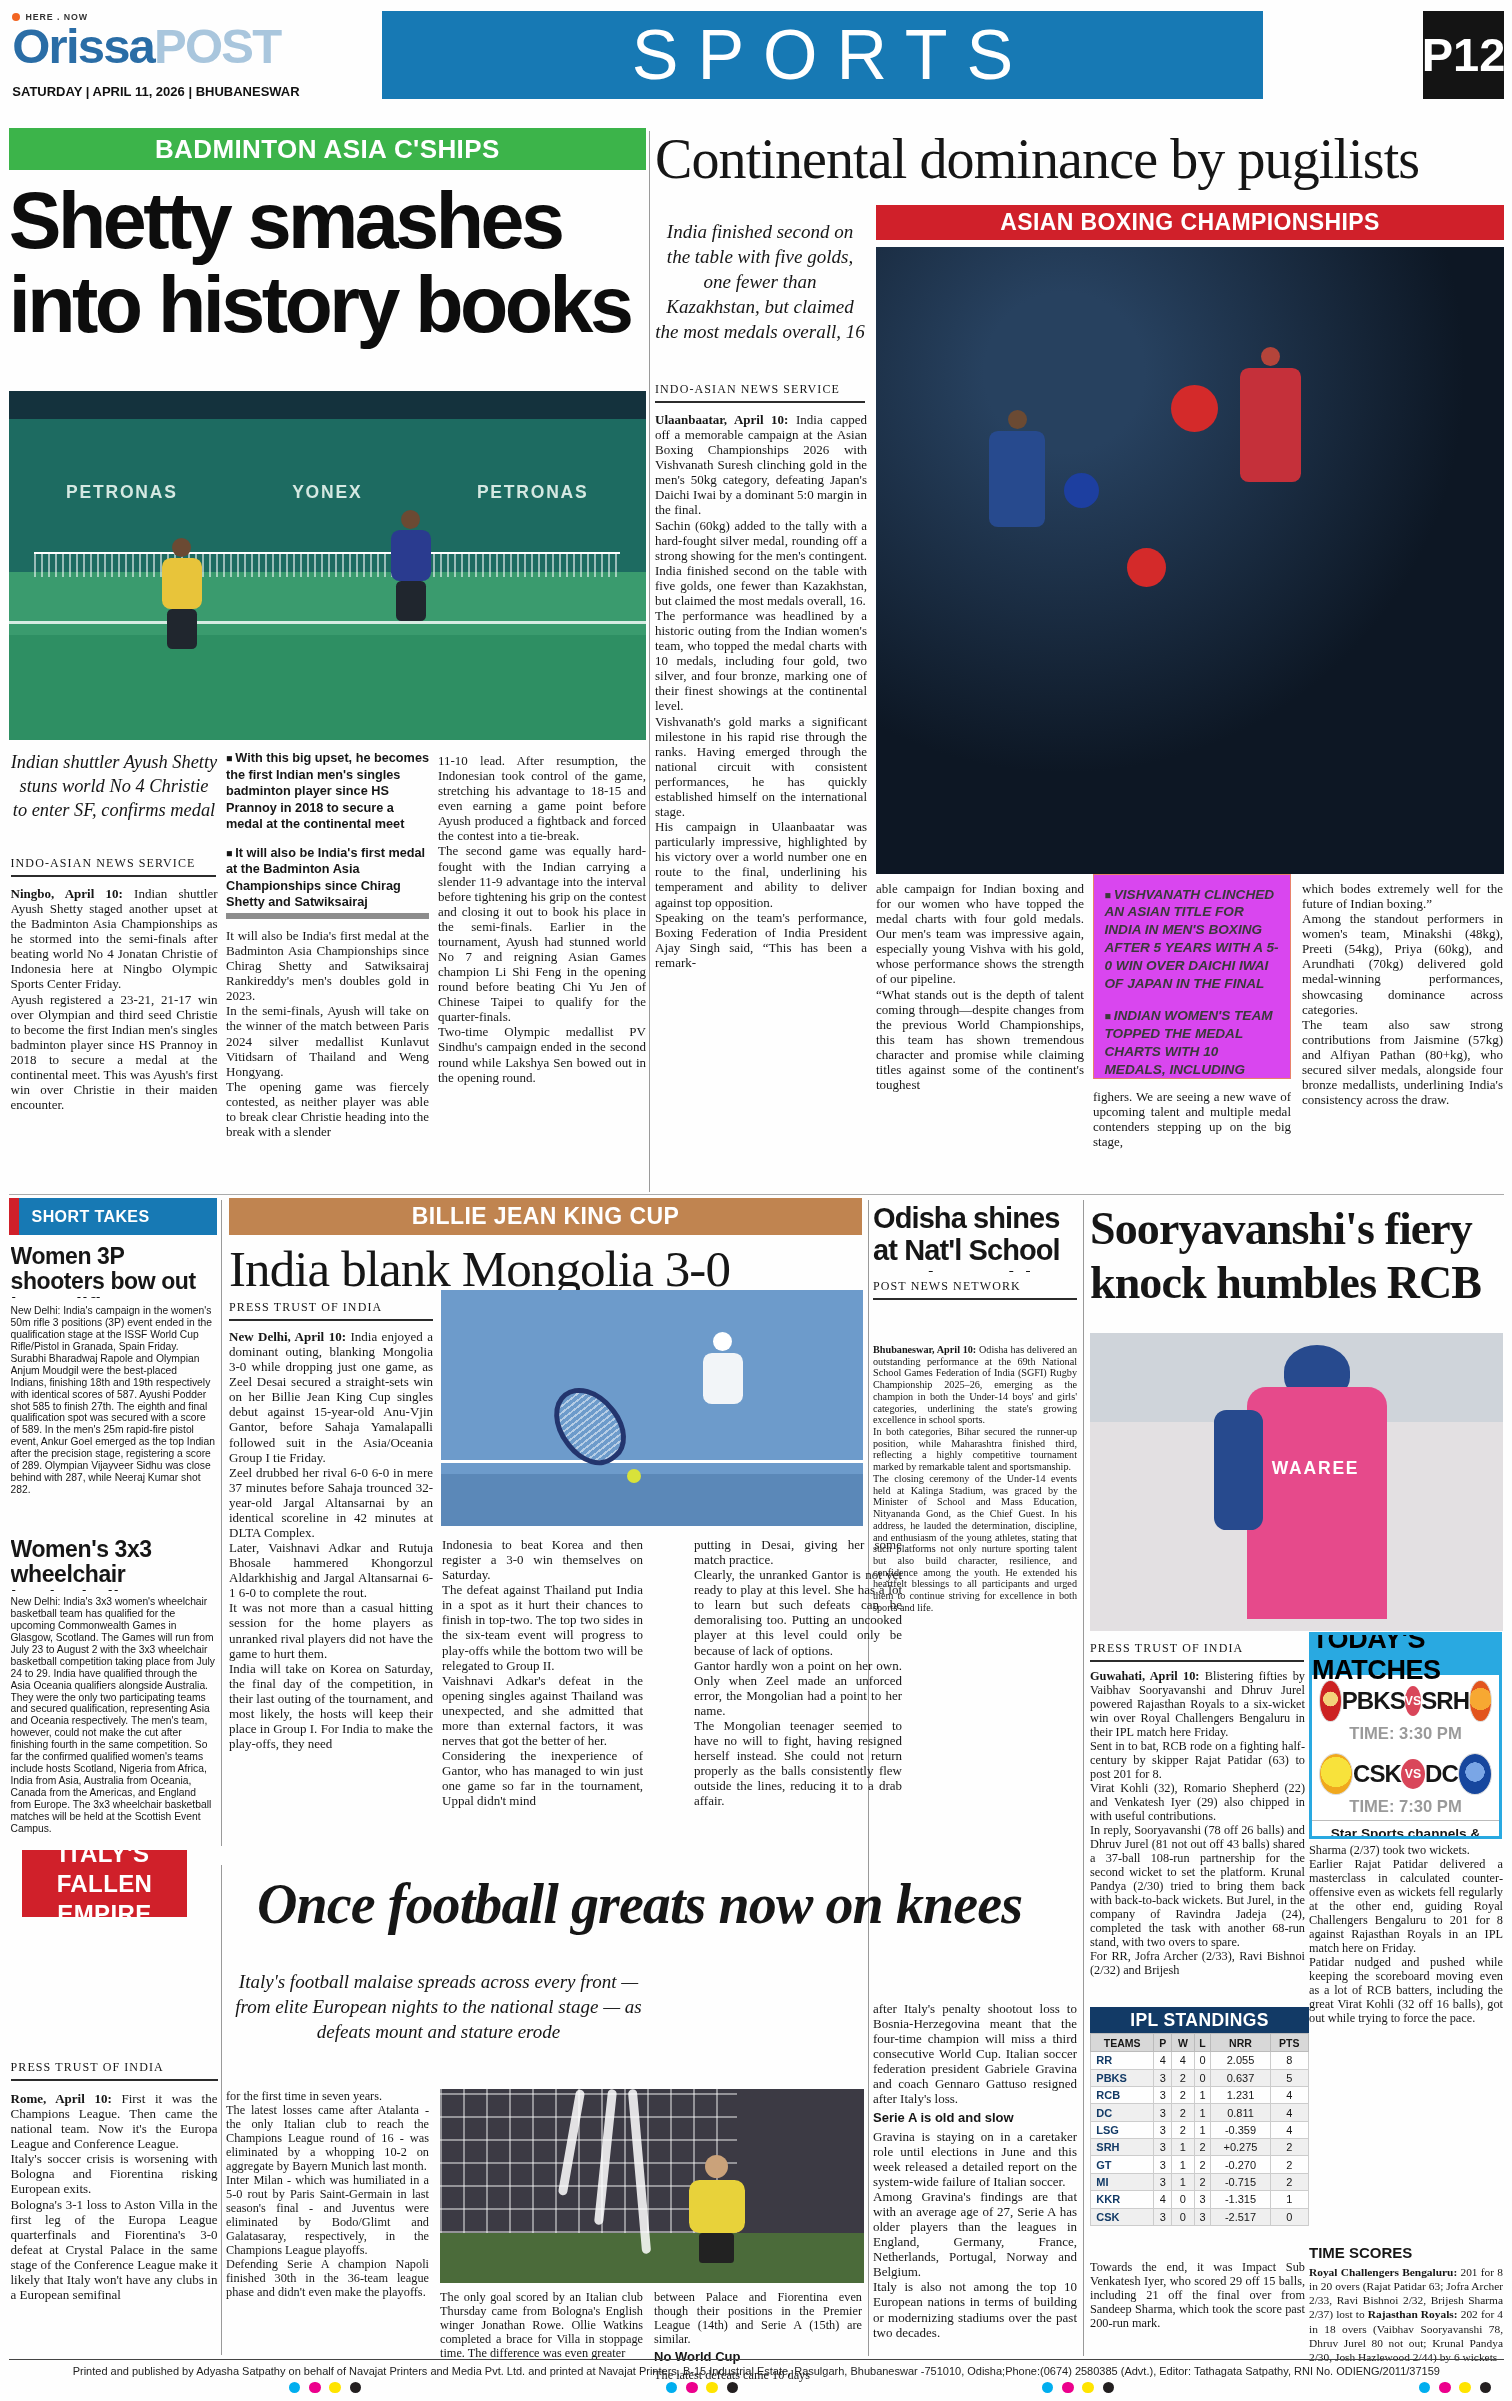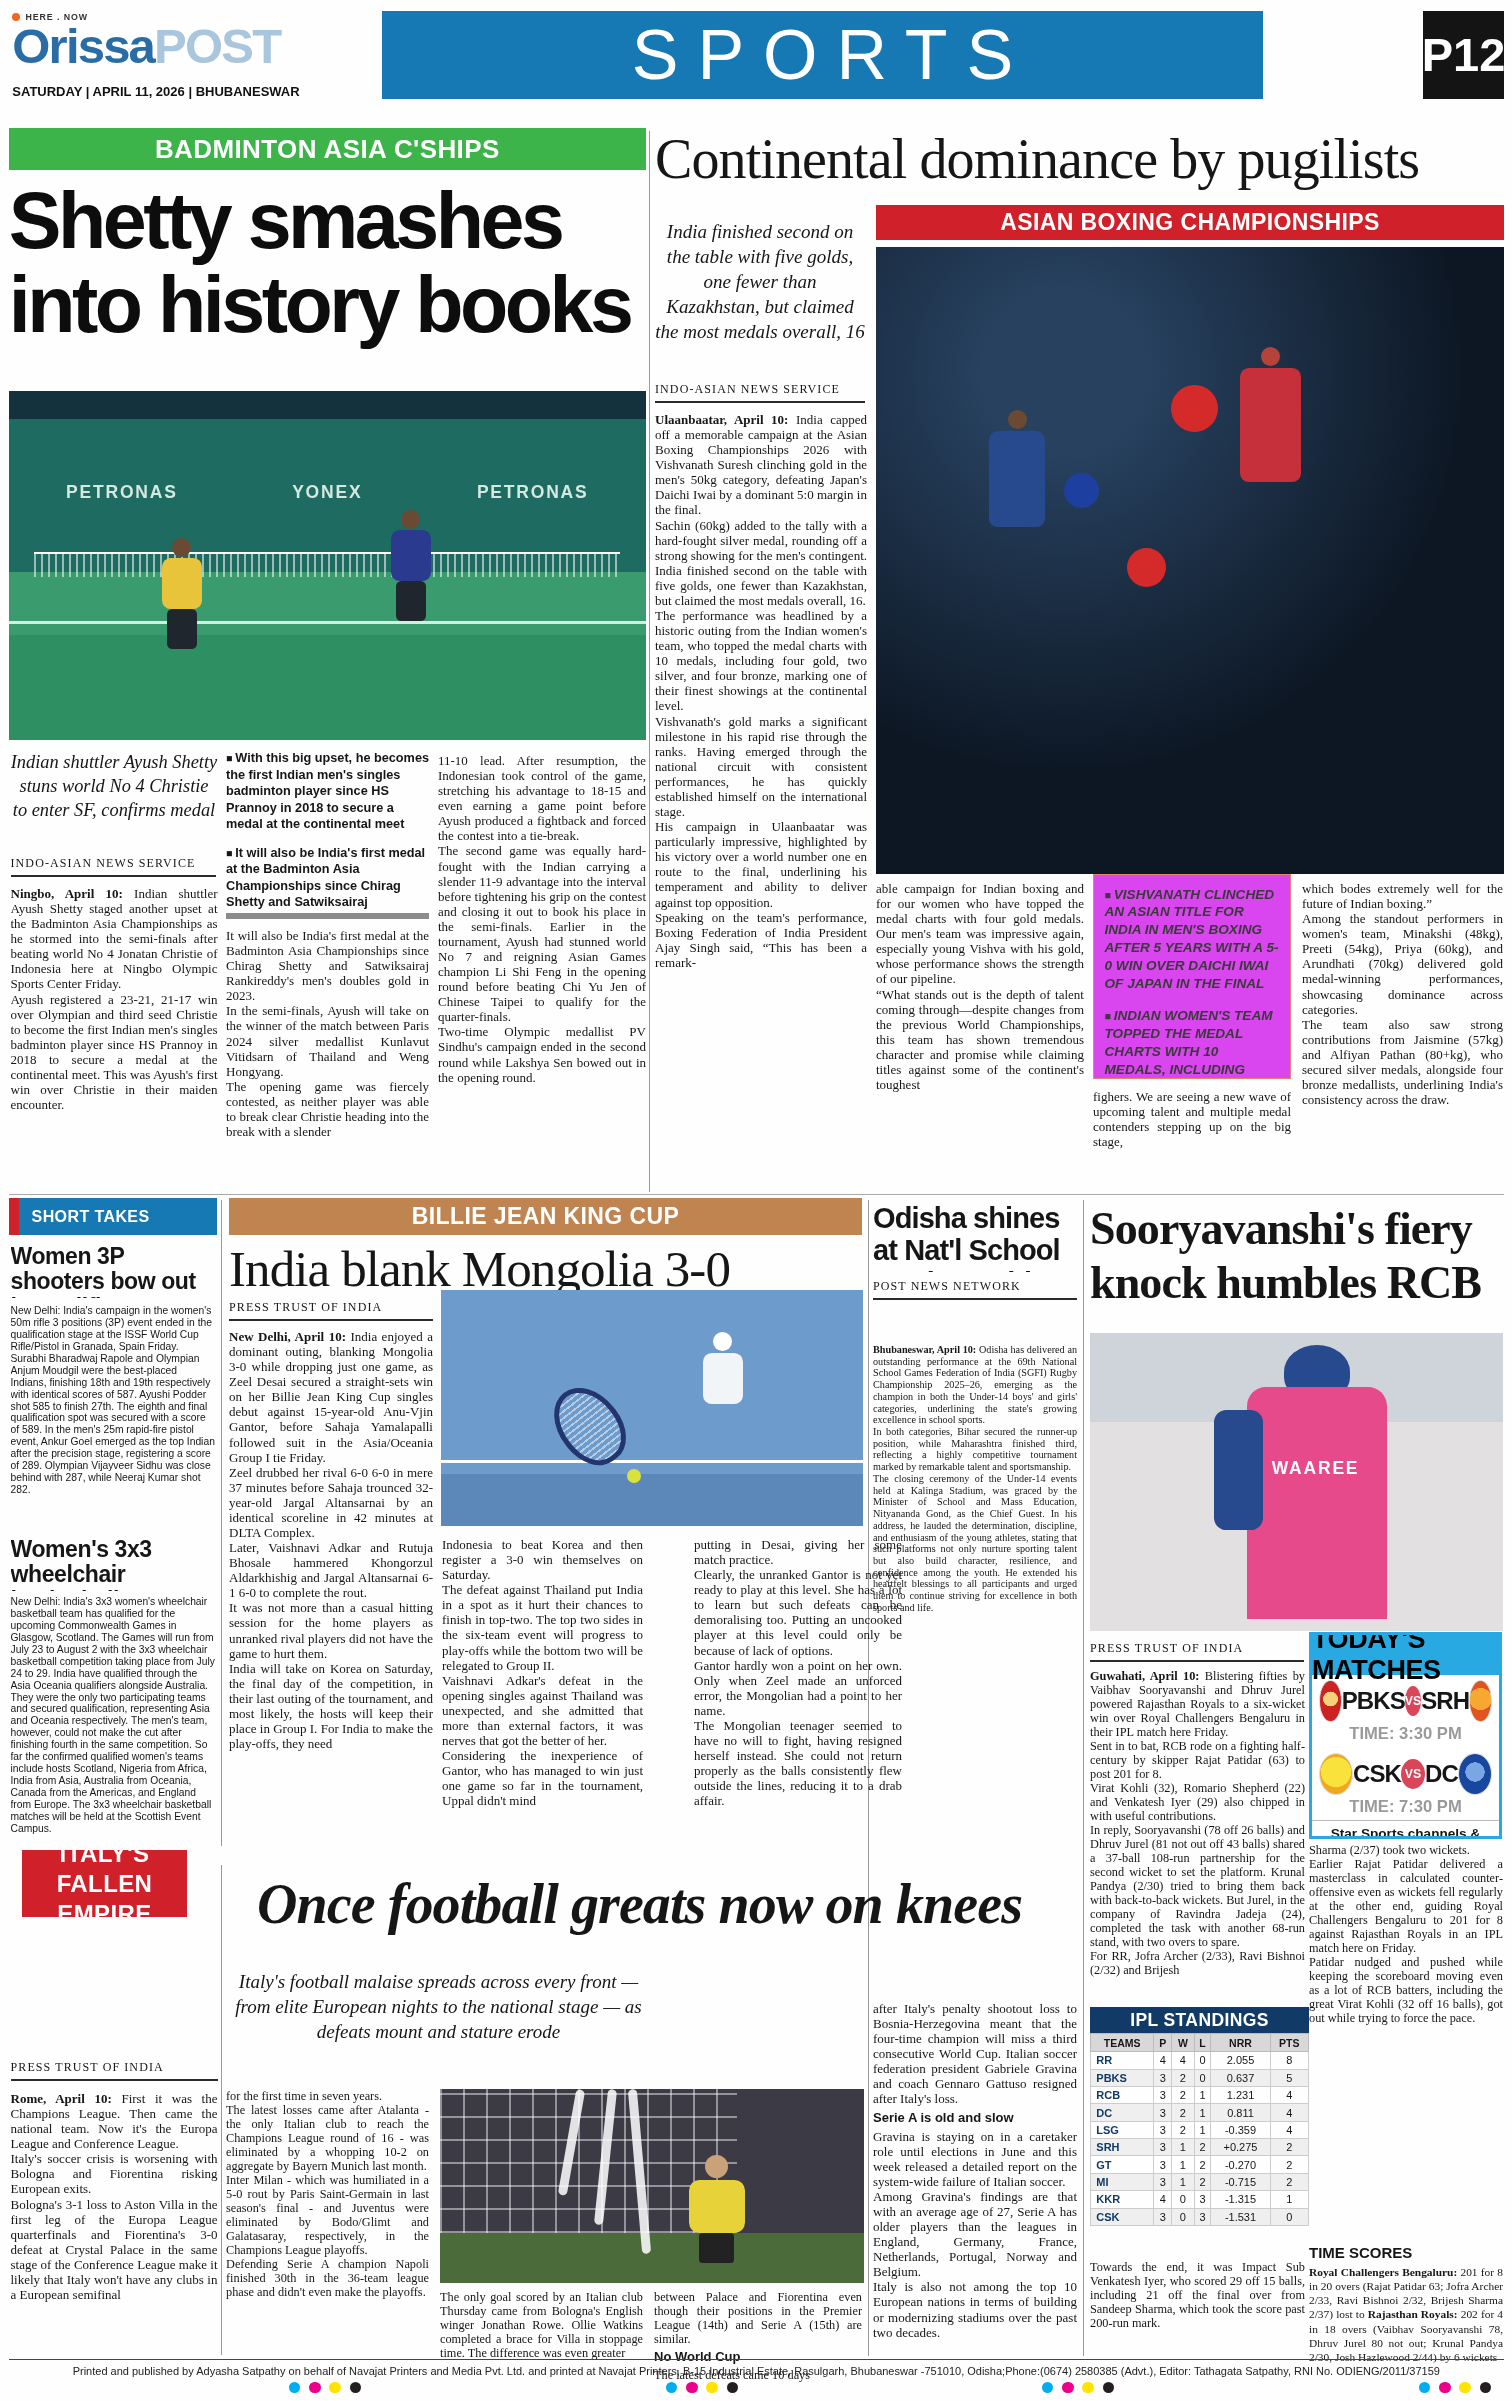--- a/index.html
+++ b/index.html
@@ -403,21 +403,21 @@
             <td>0</td>
             <td>3</td>
             <td>-1.315</td>
             <td>1</td>
           </tr>
           <tr>
             <td>CSK</td>
             <td>3</td>
             <td>0</td>
             <td>3</td>
-            <td>-1.531</td>
+            <td>-2.517</td>
             <td>0</td>
           </tr>
         </tbody>
     </table>
   </div>
   <div class="abs b-sm2" style="left:1090px;top:2260px;width:215px;height:112px;">Towards the end, it was Impact Sub Venkatesh Iyer, who scored 29 off 15 balls, including 21 off the final over from Sandeep Sharma, which took the score past 200-run mark.</div>
 
   <div class="abs" style="left:1309px;top:2244px;width:194px;height:130px;">
     <div class="brieftitle">TIME SCORES</div>
     <div class="briefbody">

